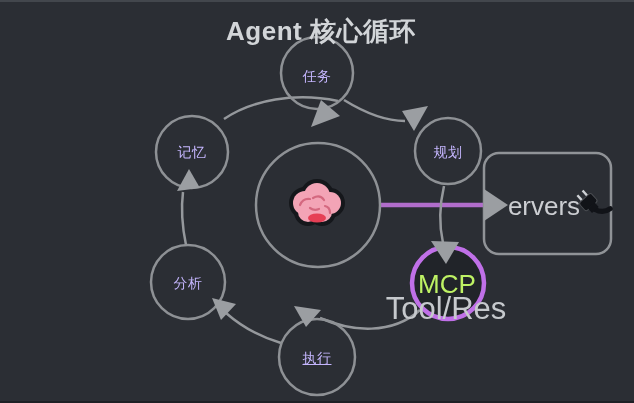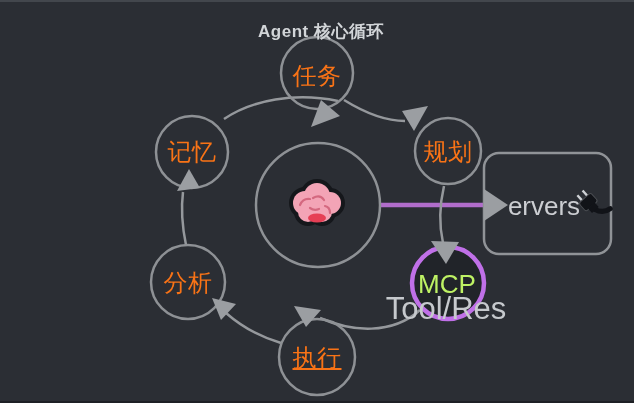--- a/index.html
+++ b/index.html
@@ -6,25 +6,25 @@
   #stage{
     position:relative;width:634px;height:403px;overflow:hidden;
     background:#2b2e34;
     font-family:"Liberation Sans","DejaVu Sans",sans-serif;
   }
   .edge-strip-top{position:absolute;left:0;top:0;width:634px;height:2px;background:#43474d;}
   .edge-strip-bottom{position:absolute;left:0;bottom:0;width:634px;height:2px;background:#1e2025;}
   svg{position:absolute;left:0;top:0;}
   .label{
     position:absolute;transform:translate(-50%,-50%);
-    color:#f97316;font-size:24px;line-height:1;white-space:nowrap;
+    color:#c4b5fd;font-size:14px;line-height:1;white-space:nowrap;
     letter-spacing:0.5px;user-select:none;
   }
   .title{
-    font-weight:bold;font-size:17px;color:#d2d5d8;letter-spacing:0.5px;
+    font-weight:bold;font-size:26px;color:#d2d5d8;letter-spacing:0.5px;
   }
   .mcp-main{font-size:26px;color:#bef264;letter-spacing:0;}
   .mcp-sub{font-size:31px;color:#c6c9cd;letter-spacing:0;}
   .servers{font-size:26px;color:#ccced2;letter-spacing:0;margin-left:6px;}
 </style>
 </head>
 <body>
 
 <div id="stage">
 

